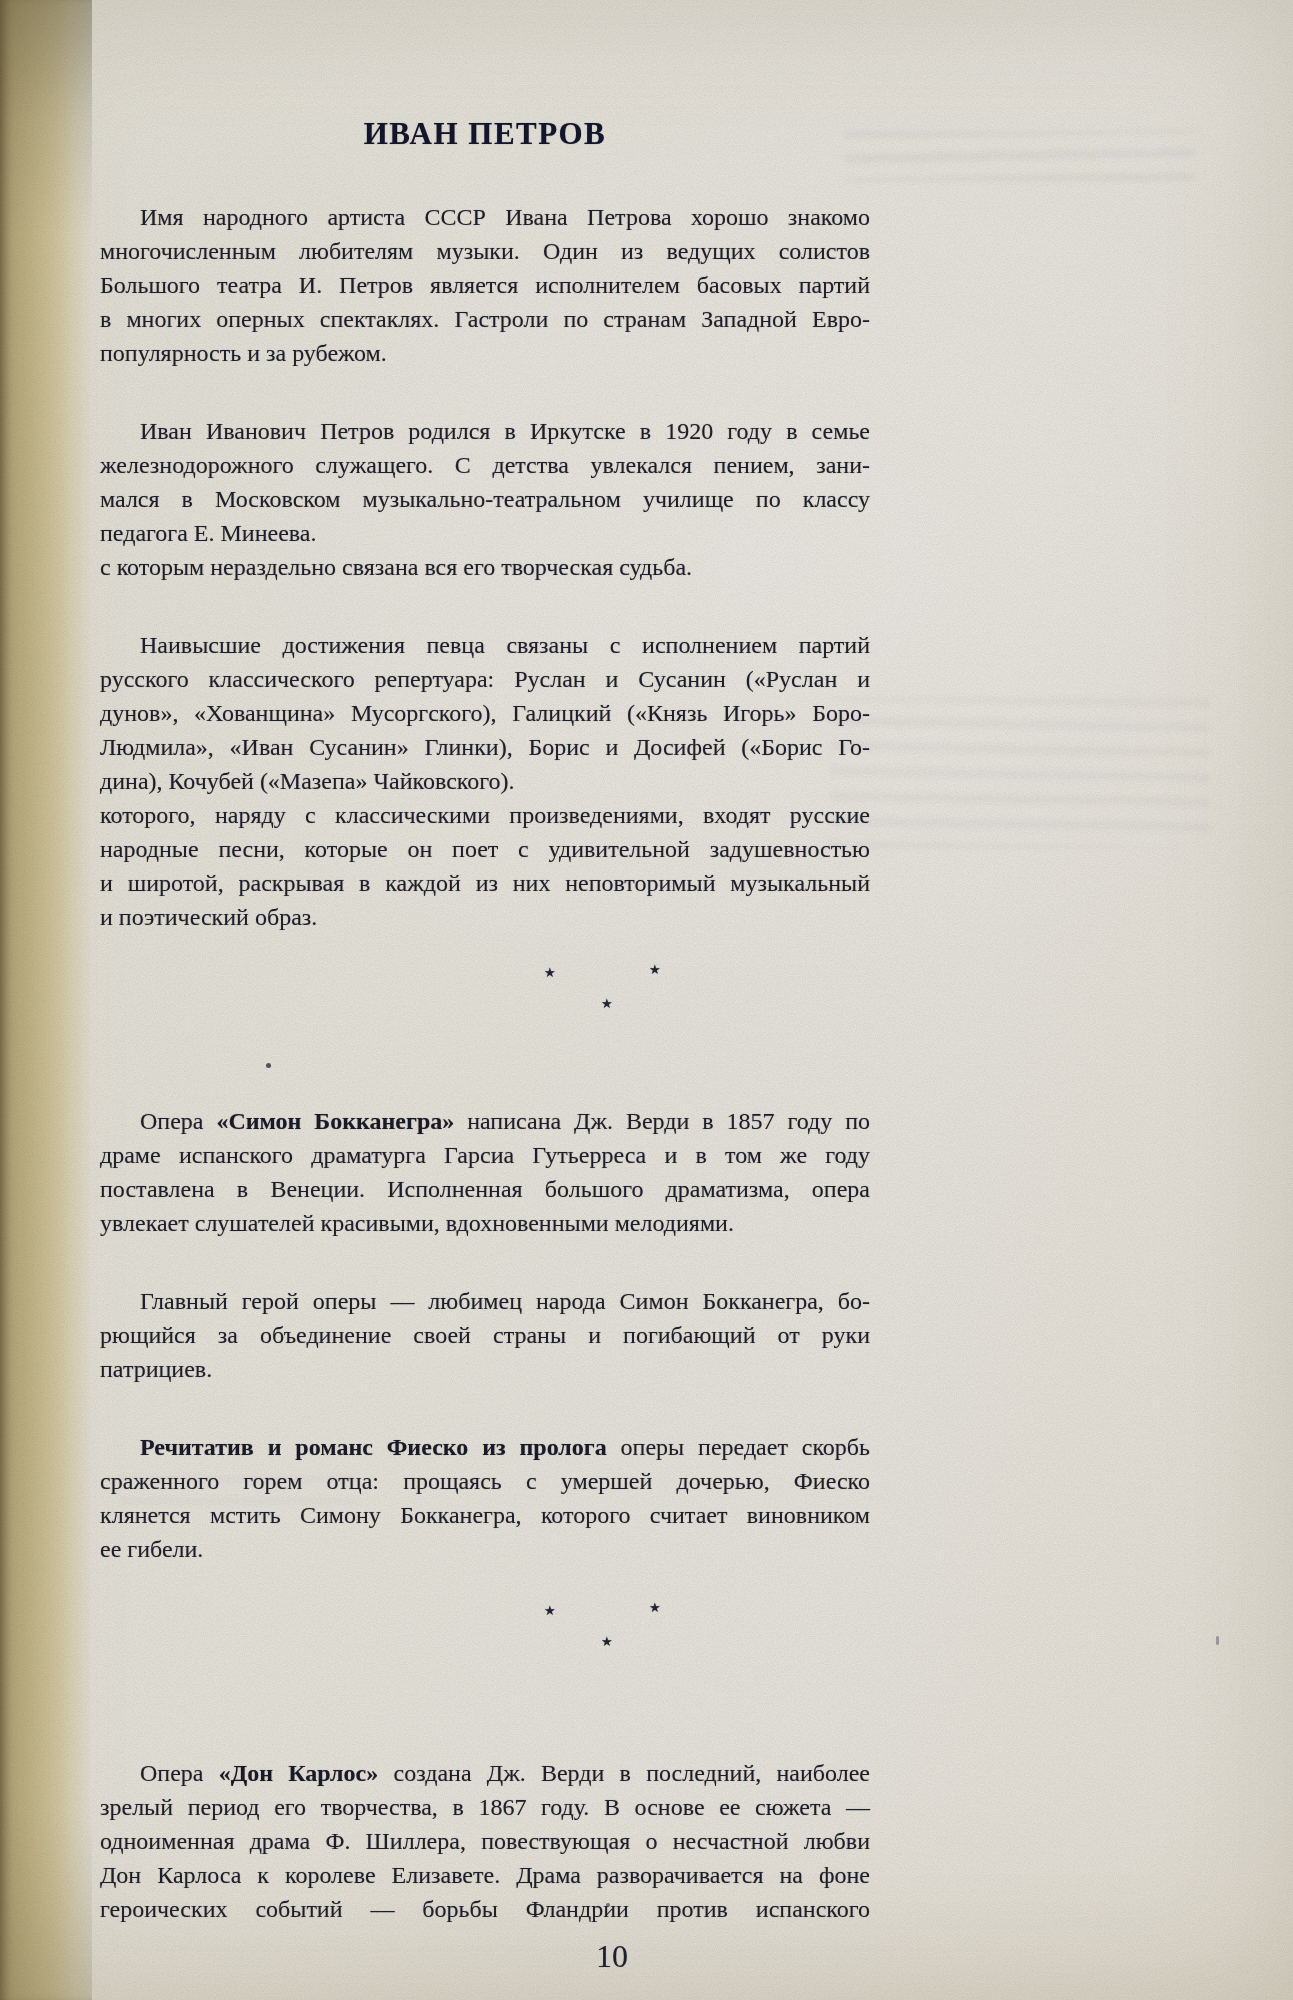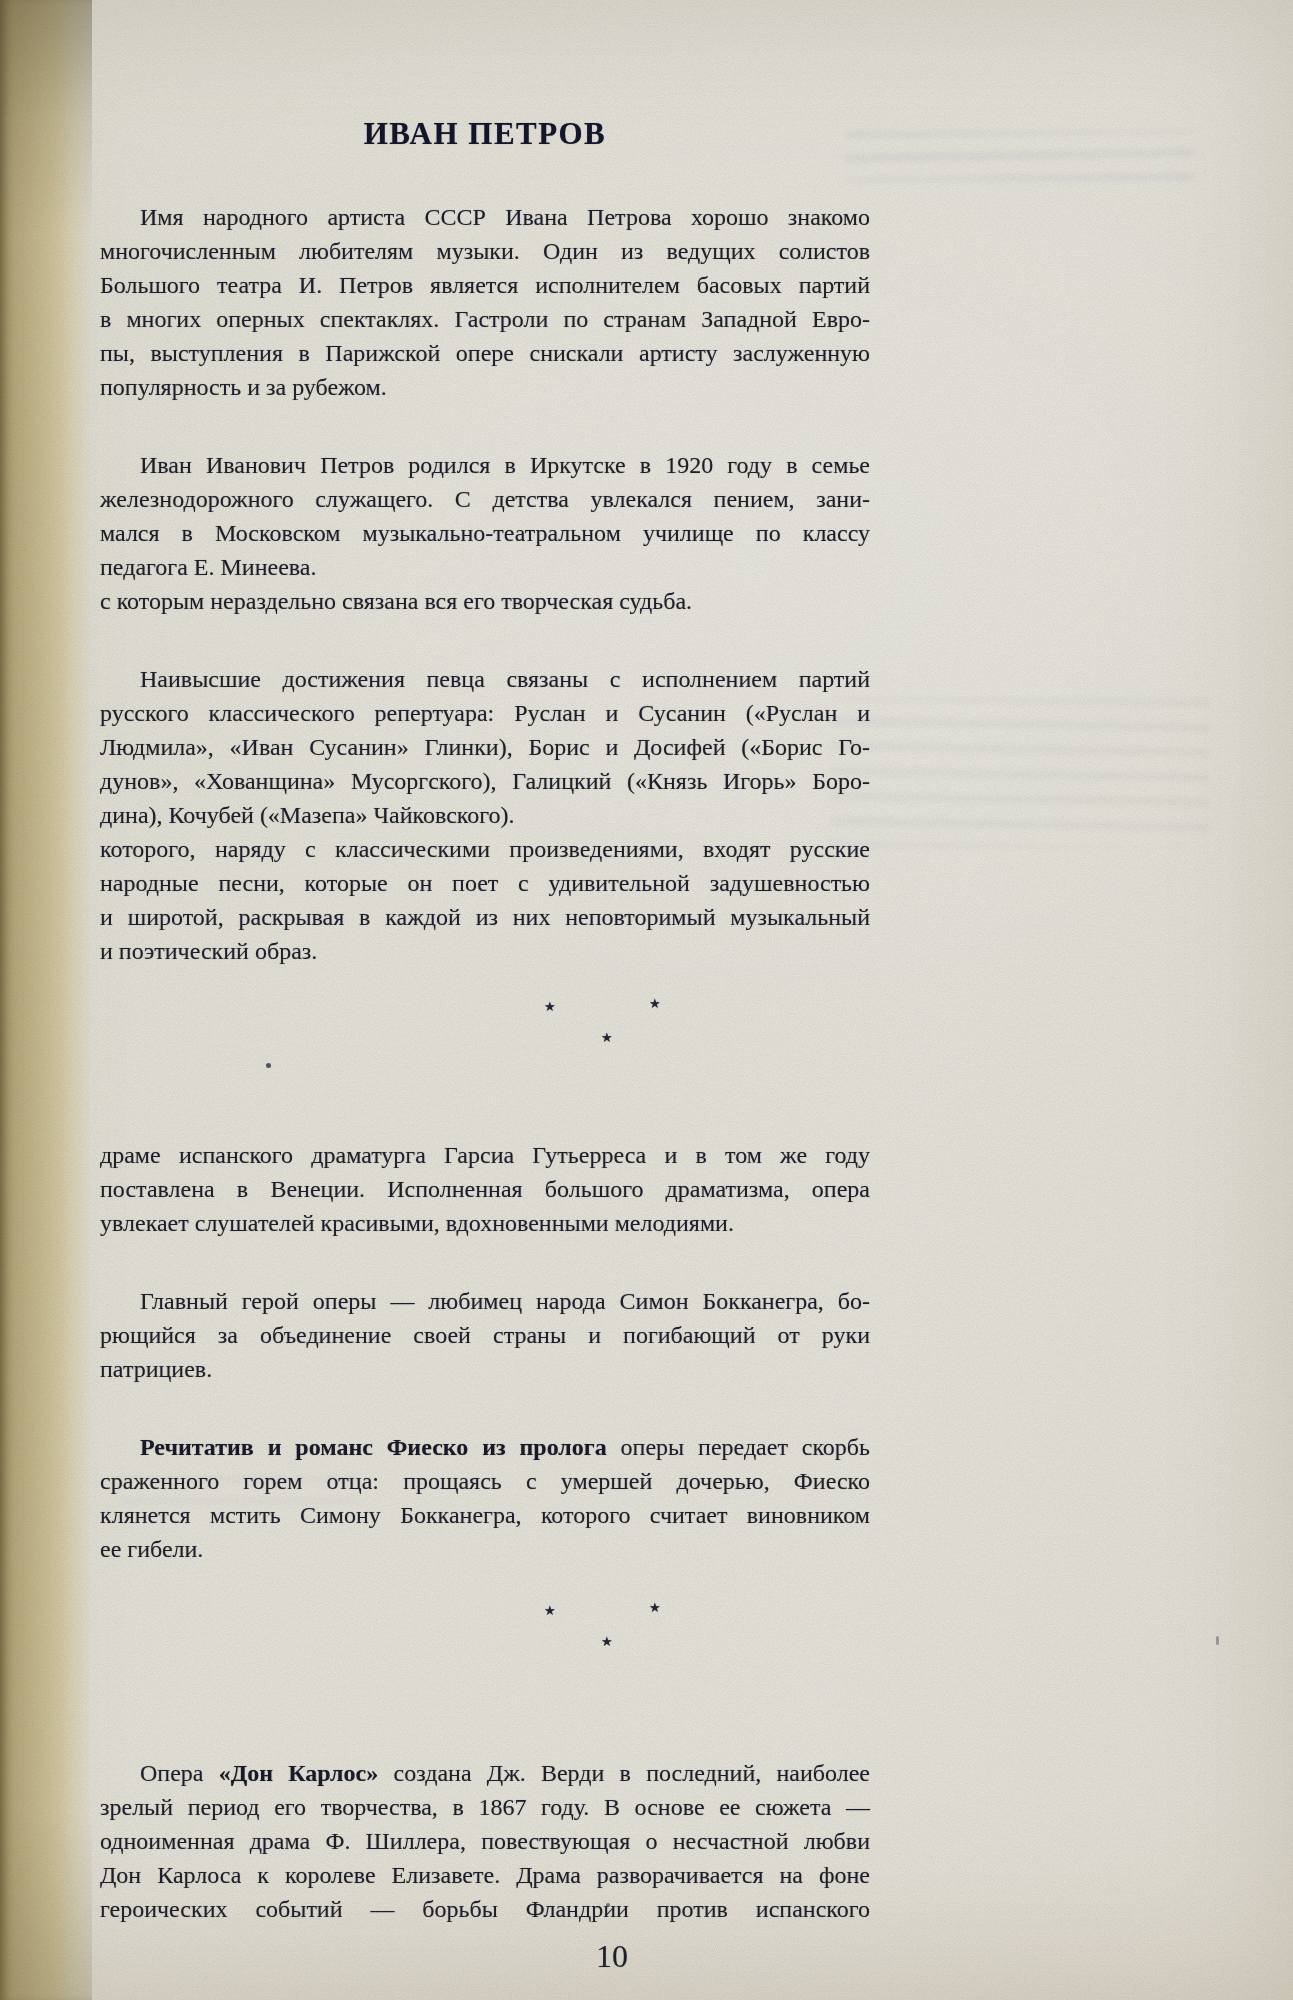--- a/index.html
+++ b/index.html
@@ -76,51 +76,51 @@
   <div class="ghost g3"></div>
 
   <div class="content">
     <div class="title">ИВАН ПЕТРОВ</div>
     <div>
         <div class="para">
           <div class="line first"><span>Имя народного артиста СССР Ивана Петрова хорошо знакомо</span></div>
           <div class="line"><span>многочисленным любителям музыки. Один из ведущих солистов</span></div>
           <div class="line"><span>Большого театра И. Петров является исполнителем басовых партий</span></div>
           <div class="line"><span>в многих оперных спектаклях. Гастроли по странам Западной Евро-</span></div>
-          <div class="line"><span>пы, выступления в Парижской опере снискали артисту заслуженную</span></div>
           <div class="line last"><span>популярность и за рубежом.</span></div>
         </div>
         <div class="para">
           <div class="line first"><span>Иван Иванович Петров родился в Иркутске в 1920 году в семье</span></div>
           <div class="line"><span>железнодорожного служащего. С детства увлекался пением, зани-</span></div>
           <div class="line"><span>мался в Московском музыкально-театральном училище по классу</span></div>
           <div class="line last"><span>педагога Е. Минеева.</span></div>
         </div>
         <div class="para">
           <div class="line last"><span>с которым нераздельно связана вся его творческая судьба.</span></div>
         </div>
         <div class="para">
           <div class="line first"><span>Наивысшие достижения певца связаны с исполнением партий</span></div>
           <div class="line"><span>русского классического репертуара: Руслан и Сусанин («Руслан и</span></div>
+          <div class="line"><span>дунов», «Хованщина» Мусоргского), Галицкий («Князь Игорь» Боро-</span></div>
           <div class="line"><span>Людмила», «Иван Сусанин» Глинки), Борис и Досифей («Борис Го-</span></div>
-          <div class="line"><span>дунов», «Хованщина» Мусоргского), Галицкий («Князь Игорь» Боро-</span></div>
           <div class="line last"><span>дина), Кочубей («Мазепа» Чайковского).</span></div>
         </div>
         <div class="para">
           <div class="line"><span>которого, наряду с классическими произведениями, входят русские</span></div>
           <div class="line"><span>народные песни, которые он поет с удивительной задушевностью</span></div>
           <div class="line"><span>и широтой, раскрывая в каждой из них неповторимый музыкальный</span></div>
           <div class="line last"><span>и поэтический образ.</span></div>
         </div>
         <div class="sep sep-1">
           <span class="star s1">★</span>
           <span class="star s2">★</span>
           <span class="star s3">★</span>
         </div>
         <div class="para">
+          <div class="line first"><span>Опера </span><span class="b">«Симон Бокканегра»</span><span> написана Дж. Верди в 1857 году по</span></div>
           <div class="line"><span>драме испанского драматурга Гарсиа Гутьерреса и в том же году</span></div>
           <div class="line"><span>поставлена в Венеции. Исполненная большого драматизма, опера</span></div>
           <div class="line last"><span>увлекает слушателей красивыми, вдохновенными мелодиями.</span></div>
         </div>
         <div class="para">
           <div class="line first"><span>Главный герой оперы — любимец народа Симон Бокканегра, бо-</span></div>
           <div class="line"><span>рющийся за объединение своей страны и погибающий от руки</span></div>
           <div class="line last"><span>патрициев.</span></div>
         </div>
         <div class="para">

